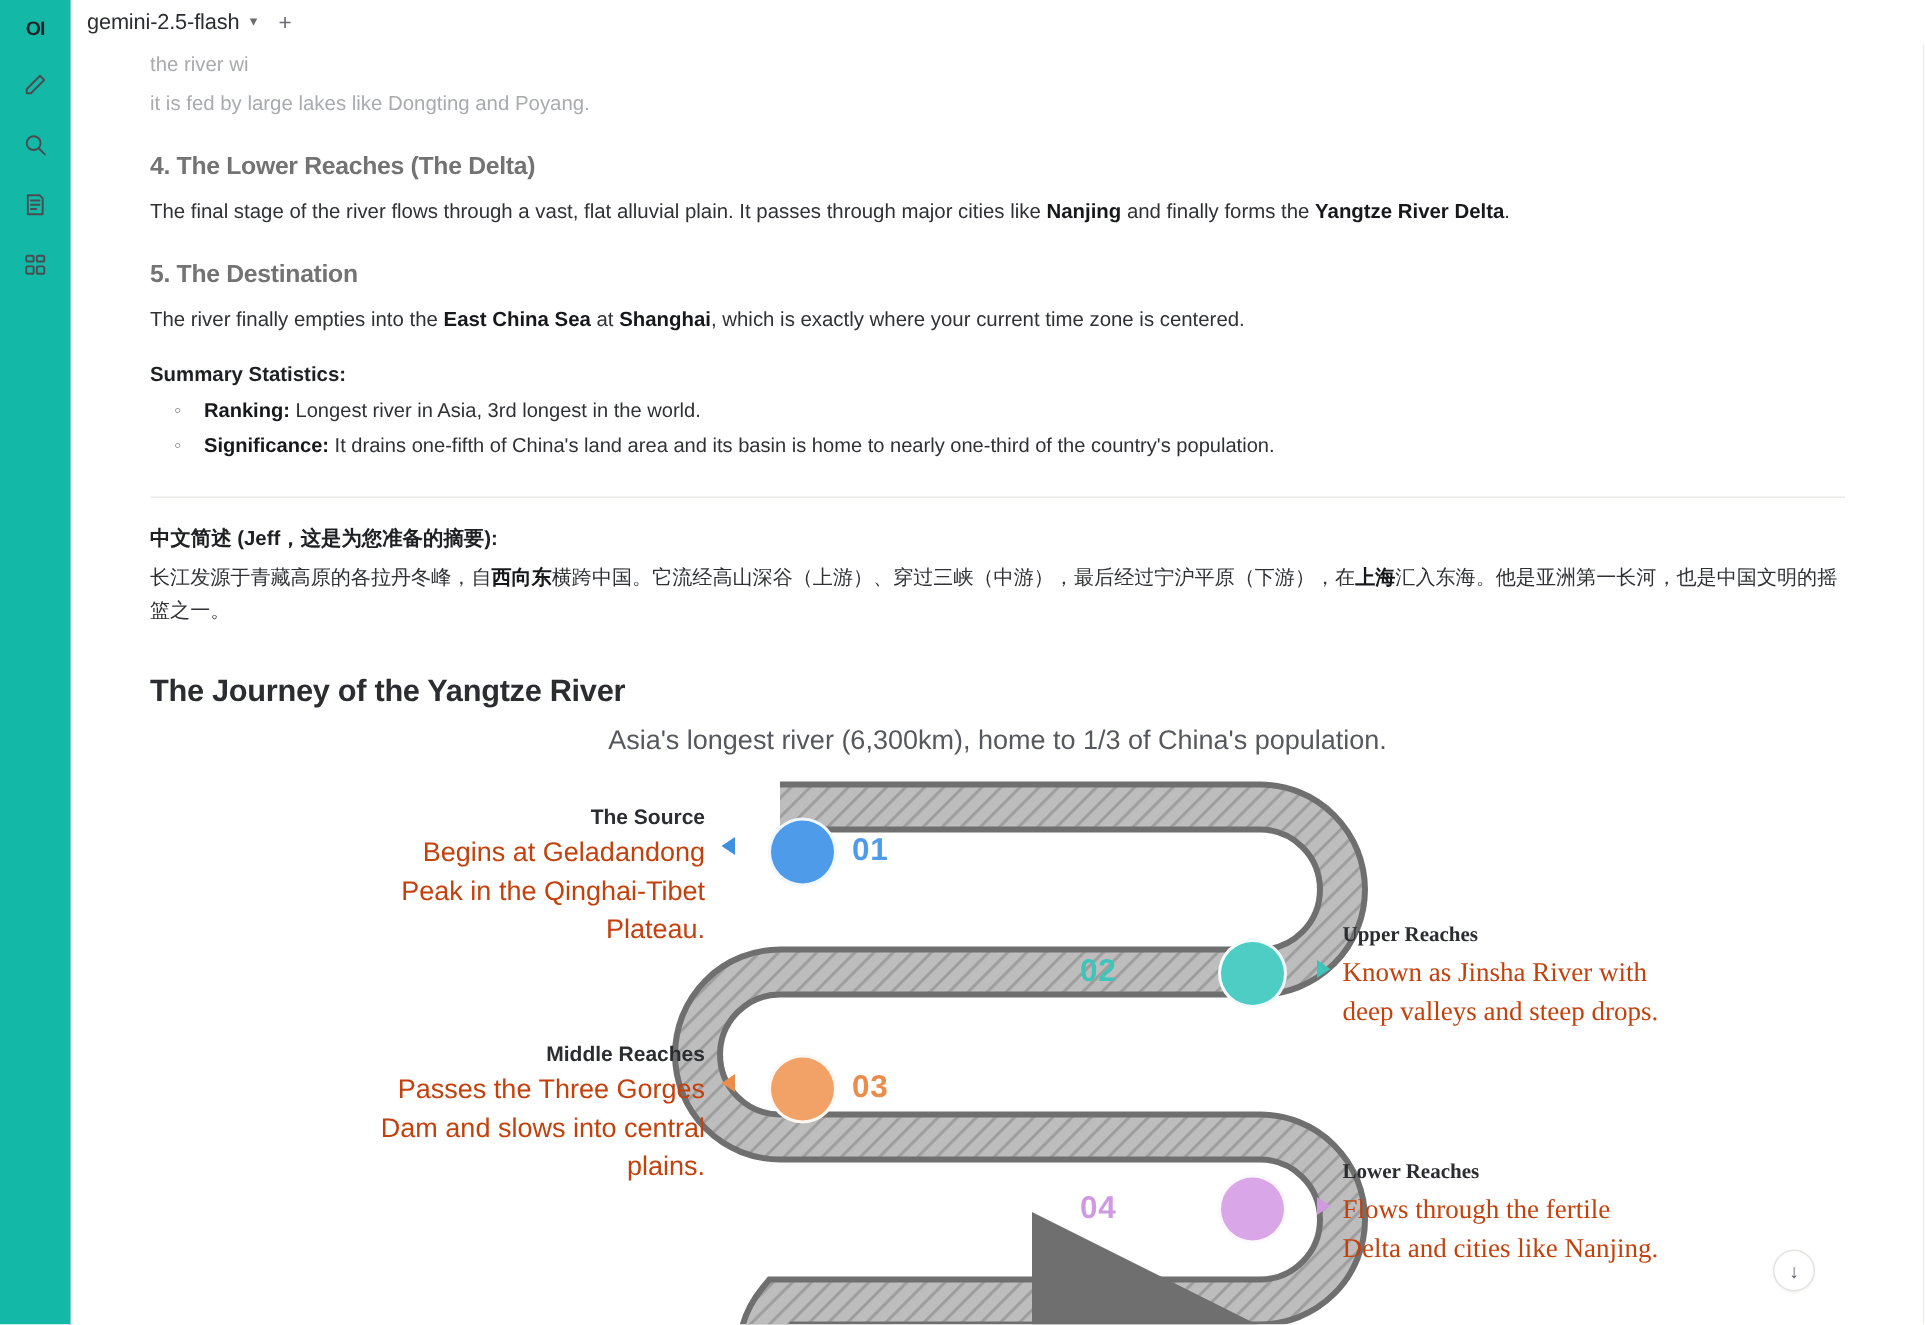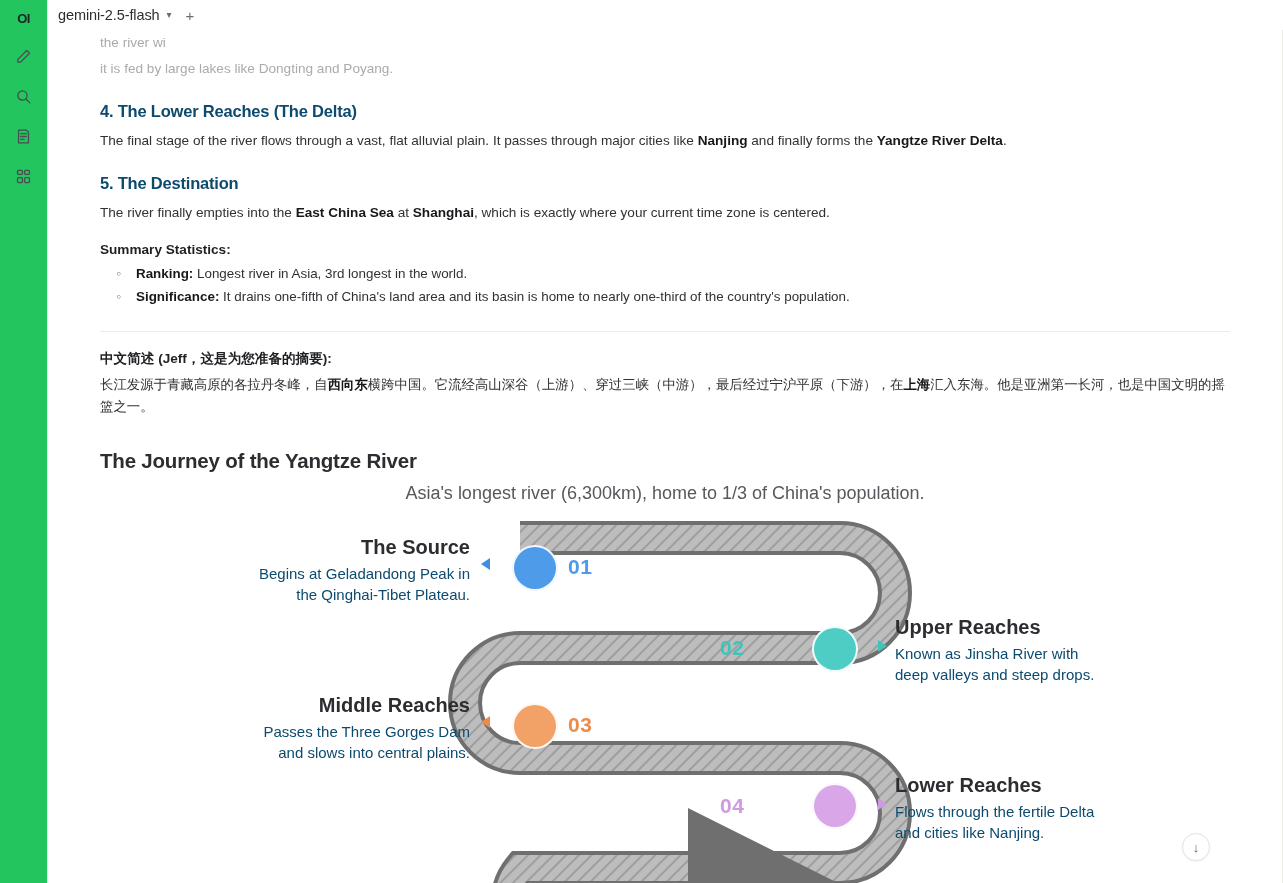--- a/index.html
+++ b/index.html
@@ -9,21 +9,21 @@
     overflow: hidden;
     background: #ffffff;
     font-family: "Liberation Sans", sans-serif;
     color: #1f2023;
   }
   #app { position: relative; width: 1283px; height: 883px; display: flex; }
 
   
   .rail {
     width: 48px; height: 883px;
-    background: #22c55e;
+    background: #14b8a6;
     border-right: 1px solid #ebebe8;
     display: flex; flex-direction: column; align-items: center;
     padding-top: 8px;
     flex: 0 0 48px;
   }
   .rail-logo {
     font-size: 13px; font-weight: 700; color: #22242a;
     letter-spacing: -0.5px; margin-bottom: 16px; line-height: 1;
     padding-top: 4px;
   }
@@ -68,21 +68,21 @@
     background: #ffffff;
     border-right: 1px solid #ebebe8;
   }
   .doc {
     position: absolute;
     left: 0; right: 0; top: -20px;
     padding: 0 52px 0 52px;
   }
 
   h3.sec {
-    font-size: 16.5px; font-weight: 700; color: #0c4a6e;
+    font-size: 16.5px; font-weight: 700; color: #737373;
     margin: 22px 0 9px 0; letter-spacing: -0.2px;
   }
   h3.sec.faded { color: #8e9095; }
   p.par {
     font-size: 13.6px; line-height: 1.62; color: #2f3134;
     margin: 0 0 4px 0;
   }
   p.par.faded { color: #a9abaf; }
   p.par b { font-weight: 700; color: #17181b; }
   .stats-title { font-size: 13.6px; font-weight: 700; margin: 18px 0 6px; }
@@ -123,26 +123,26 @@
     position: absolute;
     width: 46px; height: 46px; border-radius: 50%;
     border: 2px solid rgba(255,255,255,0.92);
   }
   .num {
     position: absolute;
     font-size: 21px; font-weight: 700; letter-spacing: 0.5px;
   }
   .label-block { position: absolute; }
   .label-block .t {
-    font-size: 20px; font-weight: 700; color: #2b2d31; margin-bottom: 4px;
+    font-size: 14px; font-weight: 700; color: #2b2d31; margin-bottom: 4px;
   }
   .label-block .d {
-    font-size: 15px; line-height: 1.42; color: #0c4a6e;
-  }
-  .label-block.right { text-align: left; }
+    font-size: 18px; line-height: 1.42; color: #c2410c;
+  }
+  .label-block.right { text-align: left; font-family: Liberation Serif, serif; }
   .label-block.left { text-align: right; }
   .arrow { position: absolute; width: 0; height: 0; }
   .arrow.l {
     border-top: 6.5px solid transparent;
     border-bottom: 6.5px solid transparent;
     border-right: 9px solid #888;
   }
   .arrow.r {
     border-top: 6.5px solid transparent;
     border-bottom: 6.5px solid transparent;

